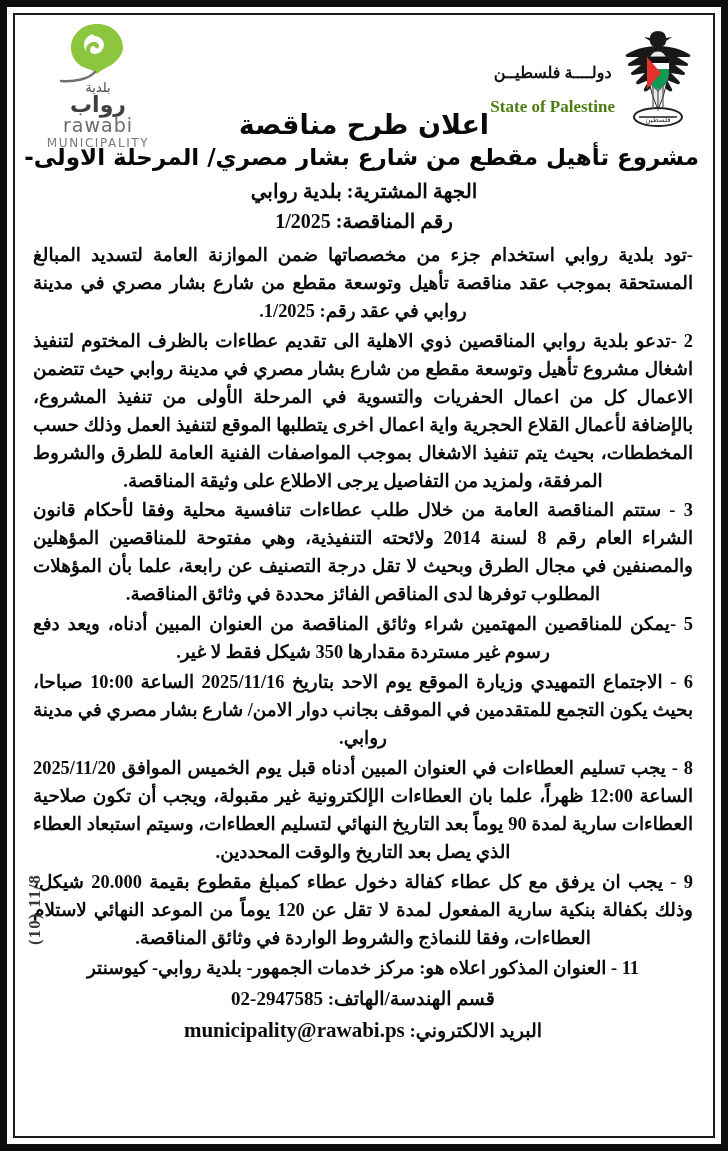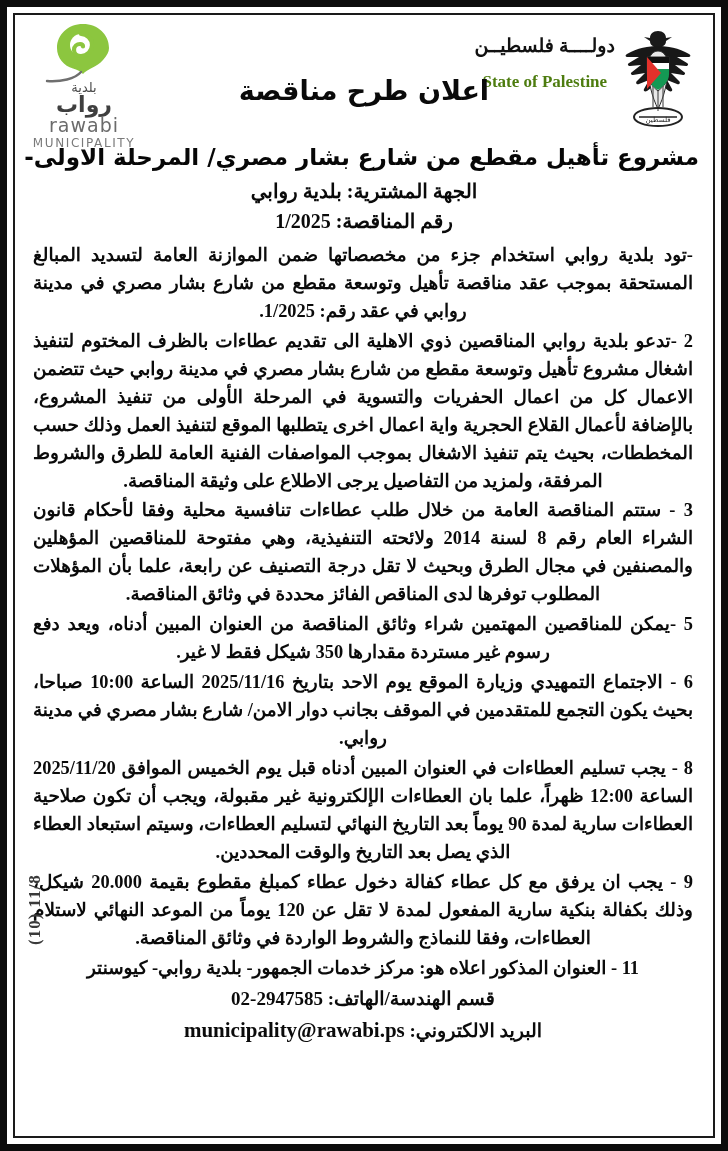--- a/index.html
+++ b/index.html
@@ -41,21 +41,21 @@
 
   
   .header {
     position: relative;
     height: 122px;
   }
   .logo-rawabi {
     position: absolute;
     top: 4px;
     right: auto;
-    left: 0;
+    left: 14px;
     width: 118px;
     text-align: center;
     direction: ltr;
   }
   .pin-wrap {
     height: 62px;
     position: relative;
   }
   .logo-ar {
     font-family: "DejaVu Sans", sans-serif;
@@ -90,47 +90,48 @@
     margin-top: 1px;
   }
 
   .state-block {
     position: absolute;
     top: 16px;
     right: 88px;
     text-align: center;
   }
   .state-ar {
-    font-family: Liberation Sans, sans-serif;
-    font-size: 19px;
+    font-family: Liberation Serif, serif;
+    font-size: 16px;
     font-weight: 700;
     color: #111;
     letter-spacing: 1px;
     line-height: 1.15;
+    margin-top: 29px;
   }
   .state-en {
     font-family: "Liberation Serif", serif;
     font-size: 17px;
     font-weight: 700;
     color: #4d7c0f;
     direction: ltr;
     line-height: 1.2;
     margin-top: 15px;
   }
   .emblem {
     position: absolute;
     top: 8px;
     right: 6px;
     width: 78px;
     height: 104px;
   }
 
   .ann-title {
     position: absolute;
-    top: 56px;
+    top: 90px;
     right: 0;
     left: 0;
     text-align: center;
     font-family: "DejaVu Sans", sans-serif;
     font-size: 27px;
     font-weight: 700;
     color: #0a0a0a;
     letter-spacing: 0;
   }
 

